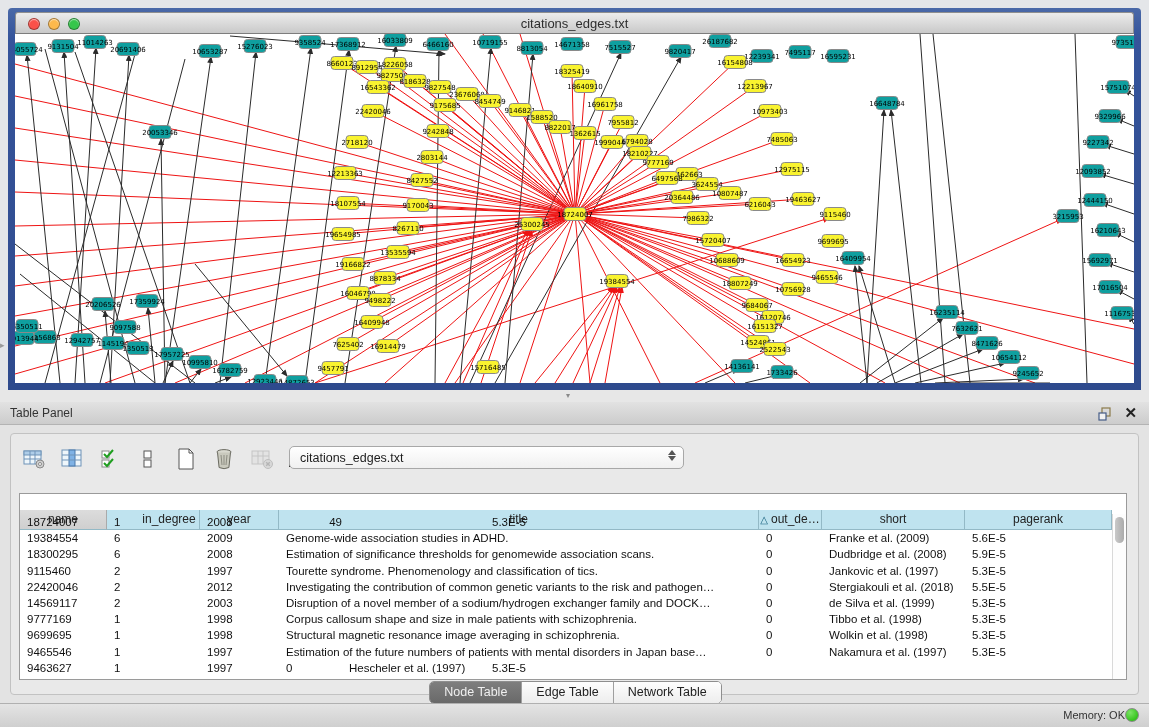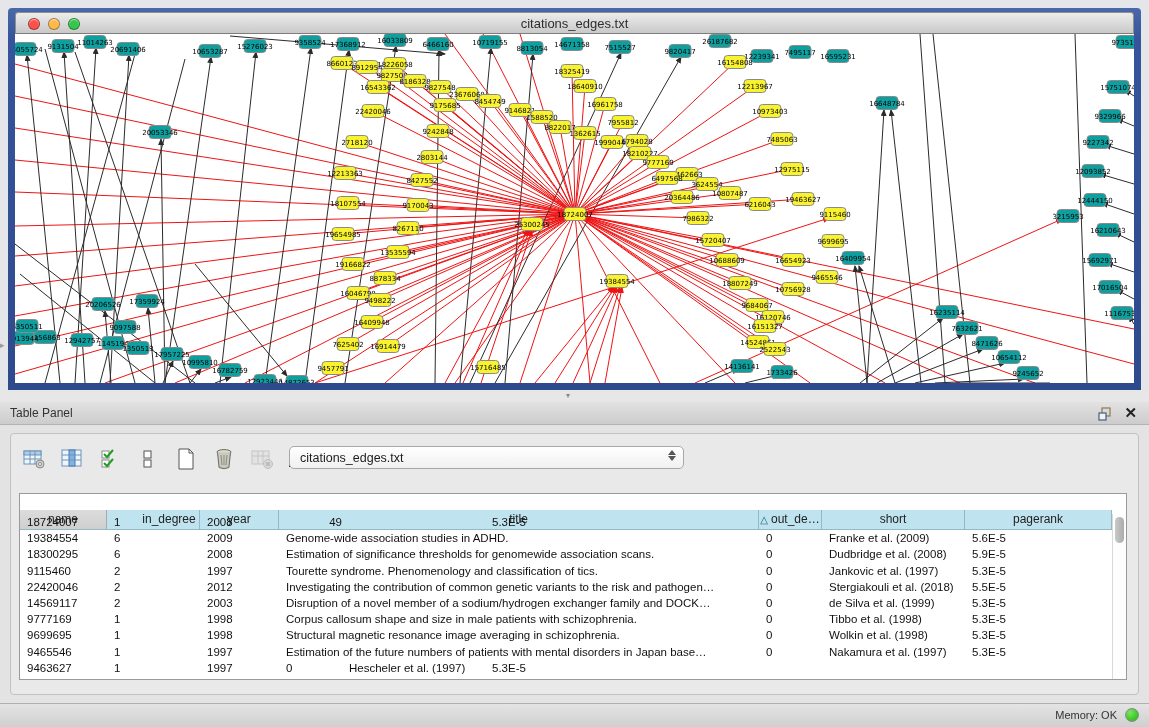--- a/index.html
+++ b/index.html
@@ -81,21 +81,21 @@
     background:#fff; box-shadow:0 1px 0 rgba(255,255,255,.7); }
   .seg-item { font-size:12.5px; padding:3px 14px 4px 14px; color:#222;
     background:linear-gradient(180deg,#fdfdfd,#ededed); border-right:1px solid #9f9f9f;
     cursor:pointer; }
   .seg-item:last-child { border-right:none; }
   .seg-item.selected { background:linear-gradient(180deg,#7e7e7e,#696969); color:#efefef; }
 
   
   #status-bar { left:0; top:703px; width:1149px; height:24px;
     background:linear-gradient(180deg,#e4e4e4,#cfcfcf); border-top:1px solid #b0b0b0; }
-  #mem-label { position:absolute; right:32px; top:5px; font-size:11px; color:#333; }
+  #mem-label { position:absolute; right:24px; top:5px; font-size:11px; color:#333; }
   #mem-dot { position:absolute; right:10px; top:4px; width:14px; height:14px; border-radius:50%;
     background:radial-gradient(circle at 35% 30%, #7ce465, #36c41e 70%);
     border:1px solid #8a8a8a; }
 </style>
 </head>
 <body>
 
 <div id="net-window" class="abs">
   <div id="titlebar">
     <div class="lights" id="lights">
@@ -963,19 +963,26 @@
             <div class="td" style="width: 63px;">0</div>
             <div class="td" style="width: 143px;">Hescheler et al. (1997)</div>
             <div class="td" style="width: 147px;">5.3E-5</div>
           </div>
         </div>
       <div id="vscroll">
         <div id="vthumb"></div>
       </div>
     </div>
 
+    <div id="tabbar">
+      <div id="seg">
+          <div class="seg-item selected">Node Table</div>
+          <div class="seg-item">Edge Table</div>
+          <div class="seg-item">Network Table</div>
+        </div>
+    </div>
   </div>
 </div>
 
 <div id="status-bar" class="abs">
   <span id="mem-label">Memory: OK</span>
   <span id="mem-dot"></span>
 </div>
 
 </body></html>

